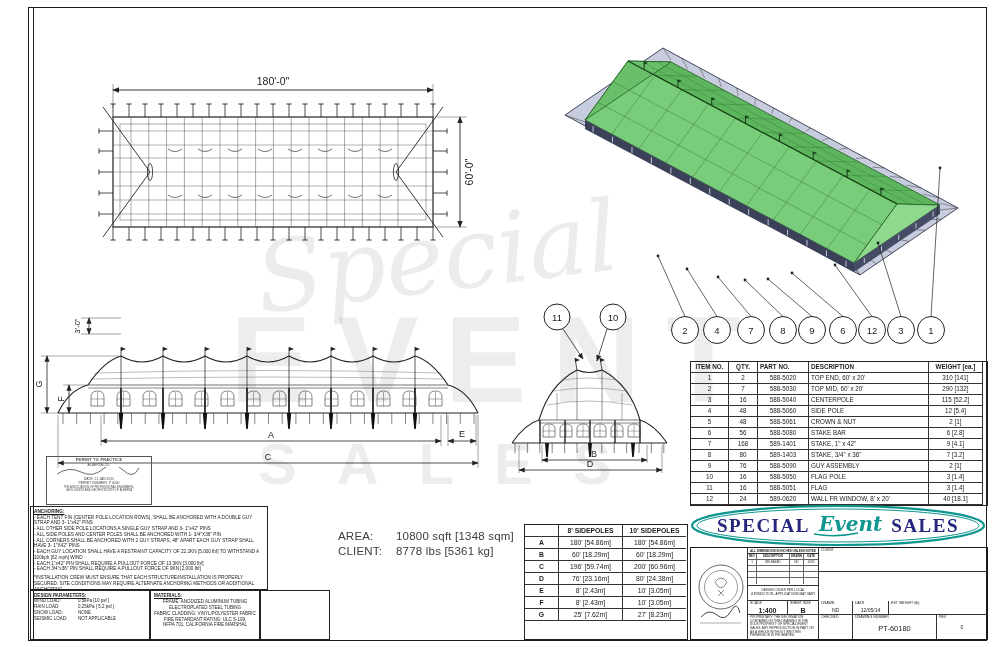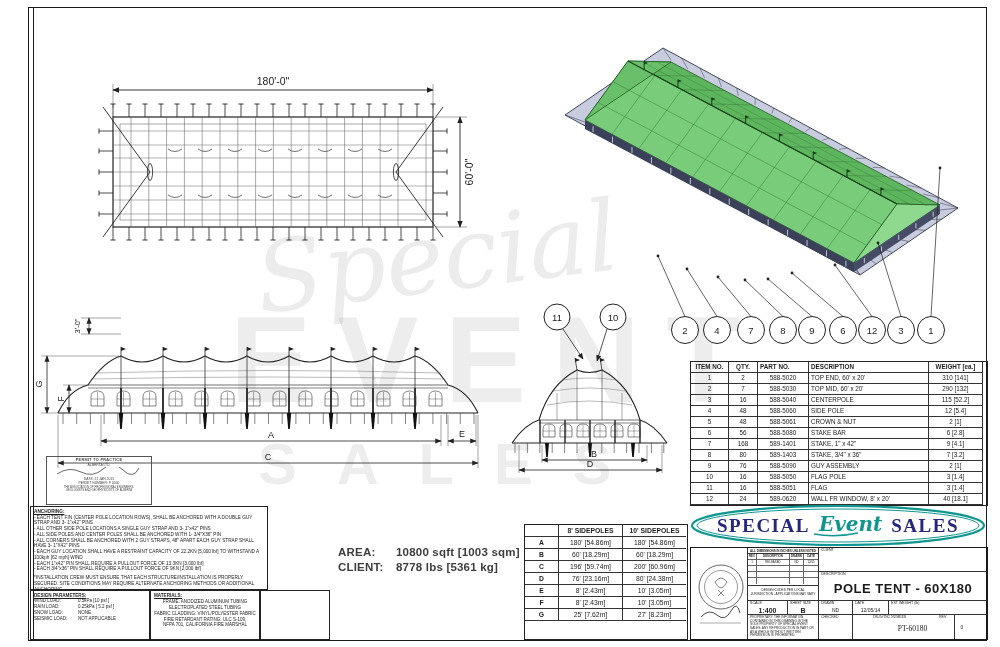--- a/index.html
+++ b/index.html
@@ -782,39 +782,35 @@
     </div>
     <div class="cell" style="left:97px;top:53px;width:31px;height:14px;">
       <span class="lbl">SHEET SIZE</span>
       <span class="val-md">B</span>
     </div>
     <div class="cell tiny" style="left:57px;top:67px;width:71px;height:24px;border-bottom:none;">PROPRIETARY: THE INFORMATION CONTAINED IN THIS DRAWING IS THE SOLE PROPERTY OF SPECIAL EVENT SALES. ANY REPRODUCTION IN PART OR AS A WHOLE WITHOUT WRITTEN PERMISSION IS PROHIBITED.</div>
 
     <div class="cell" style="left:128px;top:0;width:168px;height:24px;border-right:none;">
       <span class="lbl">CLIENT</span>
     </div>
-    <div class="cell" style="left:128px;top:24px;width:168px;height:29px;border-right:none;">
-      <span class="lbl">DESCRIPTION</span>
-      <span class="val-big">POLE TENT - 60X180</span>
-    </div>
     <div class="cell" style="left:128px;top:53px;width:34px;height:14px;">
       <span class="lbl">DRAWN</span>
       <span class="val-sm">ND</span>
     </div>
     <div class="cell" style="left:162px;top:53px;width:36px;height:14px;">
       <span class="lbl">DATE</span>
       <span class="val-sm">12/05/14</span>
     </div>
     <div class="cell" style="left:198px;top:53px;width:98px;height:14px;border-right:none;">
       <span class="lbl">EST WEIGHT (lb)</span>
     </div>
     <div class="cell" style="left:128px;top:67px;width:34px;height:24px;border-bottom:none;">
       <span class="lbl">CHECKED</span>
     </div>
-    <div class="cell" style="left:180px;top:67px;width:84px;height:24px;border-bottom:none;font-family:Liberation Serif, serif;">
+    <div class="cell" style="left:162px;top:67px;width:84px;height:24px;border-bottom:none;">
       <span class="lbl">DRAWING NUMBER</span>
       <span class="val-md" style="font-weight:normal;font-size:7.5px;margin-top:4px;">PT-60180</span>
     </div>
     <div class="cell" style="left:246px;top:67px;width:50px;height:24px;border-right:none;border-bottom:none;">
       <span class="lbl">REV</span>
       <span class="val-sm" style="margin-top:4px;">0</span>
     </div>
   </div>
 
   <div class="abs stampbox" style="left:46px;top:456px;width:106px;height:49px;">
@@ -862,23 +858,23 @@
 
     <div>FRAME: ANODIZED ALUMINUM TUBING</div>
         <div>ELECTROPLATED STEEL TUBING</div>
         <div>FABRIC CLADDING: VINYL/POLYESTER FABRIC</div>
         <div>FIRE RETARDANT RATING: ULC S-109,</div>
         <div>NFPA 701, CALIFORNIA FIRE MARSHAL</div>
       </div>
   </div>
   <div class="abs notebox" style="left:260px;top:590px;width:70px;height:50px;"></div>
 
-  <div class="abs aw aw-grid" style="left:338px;top:545px;width:190px;font-weight:bold;">
+  <div class="abs aw aw-grid" style="left:338px;top:529px;width:190px;">
     <div>AREA:</div>
-    <div>10800 sqft  [1003 sqm]</div>
+    <div>10800 sqft  [1348 sqm]</div>
     <div>CLIENT:</div>
     <div>8778 lbs   [5361 kg]</div>
   </div>
 
   <div class="abs" style="left:524px;top:524px;width:164px;height:116px;border:1.2px solid #222;box-sizing:border-box;">
     <div class="gtable stable" style="border:none;width:100%;grid-template-columns:34px 64px 63px;grid-auto-rows:12px;">
       <div class="th c"></div>
       <div class="th c">8' SIDEPOLES</div>
       <div class="th c" style="border-right:none;">10' SIDEPOLES</div>
       <div style="display:contents">

